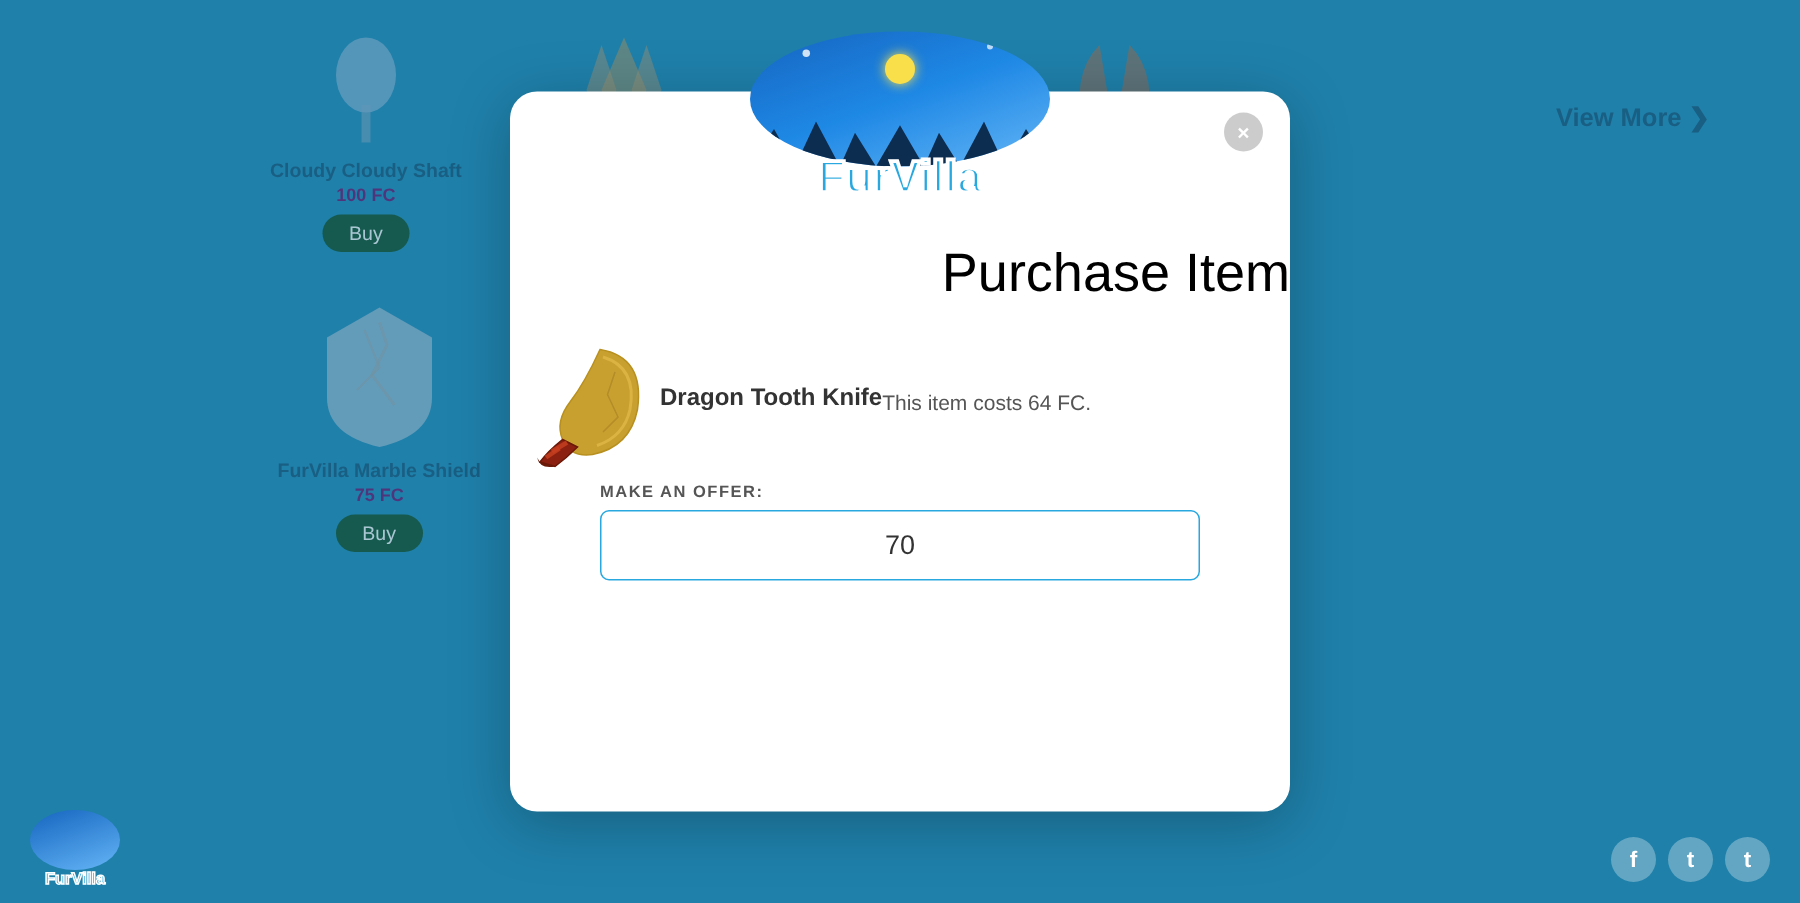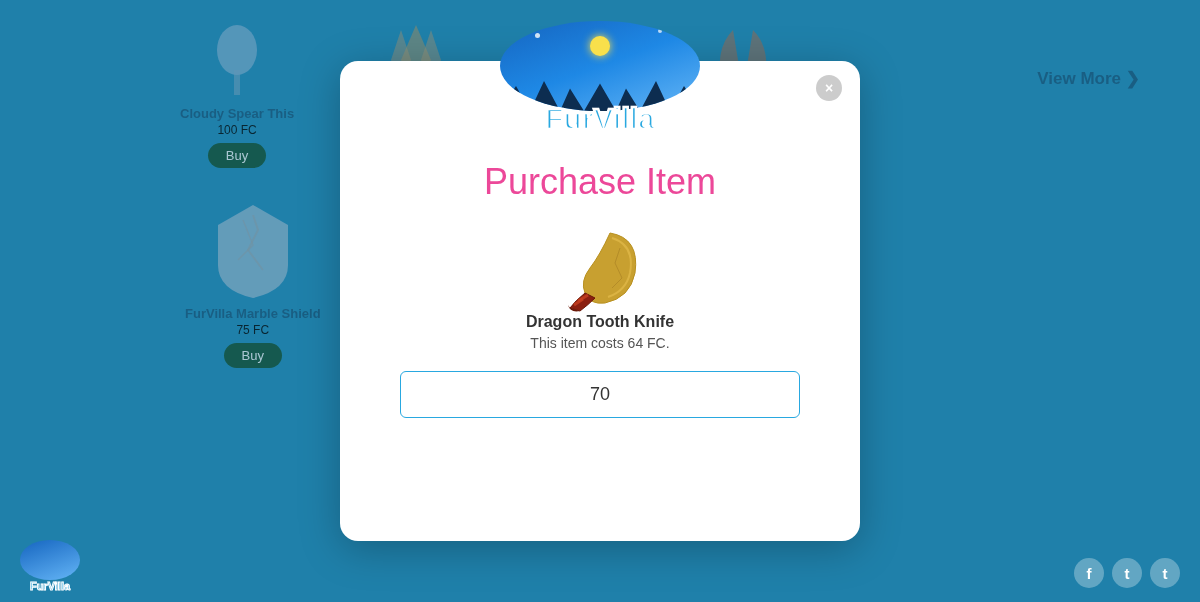--- a/index.html
+++ b/index.html
@@ -33,23 +33,24 @@
     }
 
     .bg-item-name {
       color: #1a5a80;
       font-weight: bold;
       font-size: 13px;
       margin-bottom: 2px;
     }
 
     .bg-item-price {
-      color: #000000;
+      color: #701a75;
       font-size: 12px;
       margin-bottom: 6px;
+      font-weight: bold;
     }
 
     .bg-buy-btn {
       background: #14532d;
       color: white;
       border: none;
       border-radius: 20px;
       padding: 5px 18px;
       font-size: 13px;
       cursor: pointer;
@@ -160,34 +161,34 @@
       font-size: 30px;
       font-weight: 900;
       color: #29a8e0;
       -webkit-text-stroke: 2.5px white;
       letter-spacing: 0;
       white-space: nowrap;
     }
 
     
     .modal-title {
-      text-align: center;
+      text-align: right;
       font-size: 36px;
-      color: #ec4899;
+      color: #000000;
       font-weight: 300;
       margin-top: 30px;
       margin-bottom: 20px;
     }
 
     
     .item-display {
       display: flex;
-      flex-direction: column;
+      flex-direction: row;
       align-items: center;
-      margin-bottom: 20px;
+      margin-bottom: 9px;
     }
 
     
     .knife-svg {
       width: 100px;
       height: 90px;
     }
 
     .item-title {
       font-size: 16px;
@@ -310,21 +311,21 @@
 <div class="bg-content">
 
   <div class="bg-item" style="left:180px; top:20px;">
     <div class="item-shape" style="width:70px;height:80px;">
       
       <svg width="70" height="80" viewBox="0 0 70 80">
         <ellipse cx="35" cy="30" rx="20" ry="25" fill="#b0c8e8" opacity="0.6"></ellipse>
         <rect x="32" y="50" width="6" height="25" fill="#8ab0d0" opacity="0.6"></rect>
       </svg>
     </div>
-    <div class="bg-item-name">Cloudy Spear This</div>
+    <div class="bg-item-name">Cloudy Cloudy Shaft</div>
     <div class="bg-item-price">100 FC</div>
     <button class="bg-buy-btn">Buy</button>
   </div>
 
   <div class="bg-item" style="left:370px; top:20px;">
     <div class="item-shape">
       <svg width="80" height="80" viewBox="0 0 80 80">
         <polygon points="40,5 55,40 40,70 25,40" fill="#c8a060" opacity="0.6"></polygon>
         <polygon points="55,10 65,40 55,65 45,40" fill="#d4a870" opacity="0.5"></polygon>
         <polygon points="25,10 15,40 25,65 35,40" fill="#d4a870" opacity="0.5"></polygon>
@@ -396,20 +397,21 @@
         <line x1="24" y1="82" x2="33" y2="76" stroke="#c84020" stroke-width="3" opacity="0.8"></line>
 
         <path d="M70,25 L65,40 L72,55 L62,65" stroke="#a07820" stroke-width="1" fill="none" opacity="0.5"></path>
       </svg>
 
       <div class="item-title">Dragon Tooth Knife</div>
       <div class="item-cost">This item costs 64 FC.</div>
     </div>
 
     <div class="offer-section">
+      <div class="offer-label">MAKE AN OFFER:</div>
       <input class="offer-input" type="text" value="70" placeholder="Enter amount" style="">
     </div>
 
   </div>
 </div>
 
 <div class="footer-social">
   <div class="social-icon">f</div>
   <div class="social-icon">t</div>
   <div class="social-icon">t</div>

